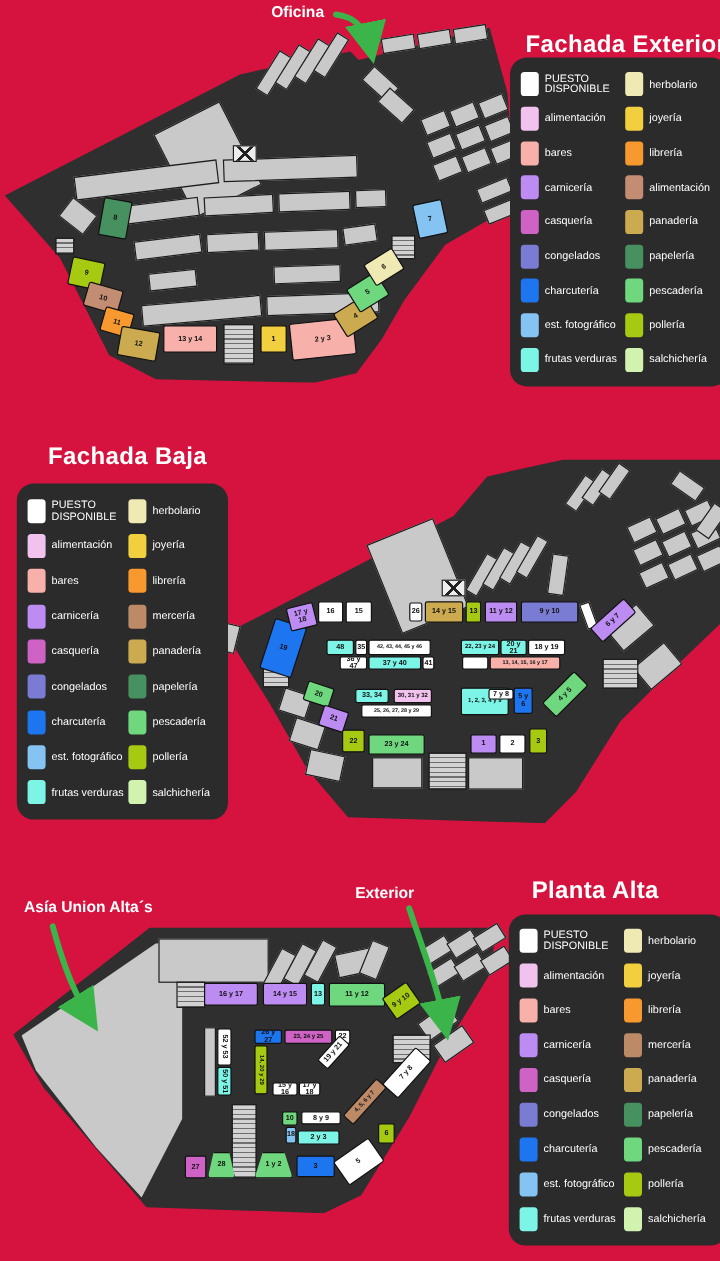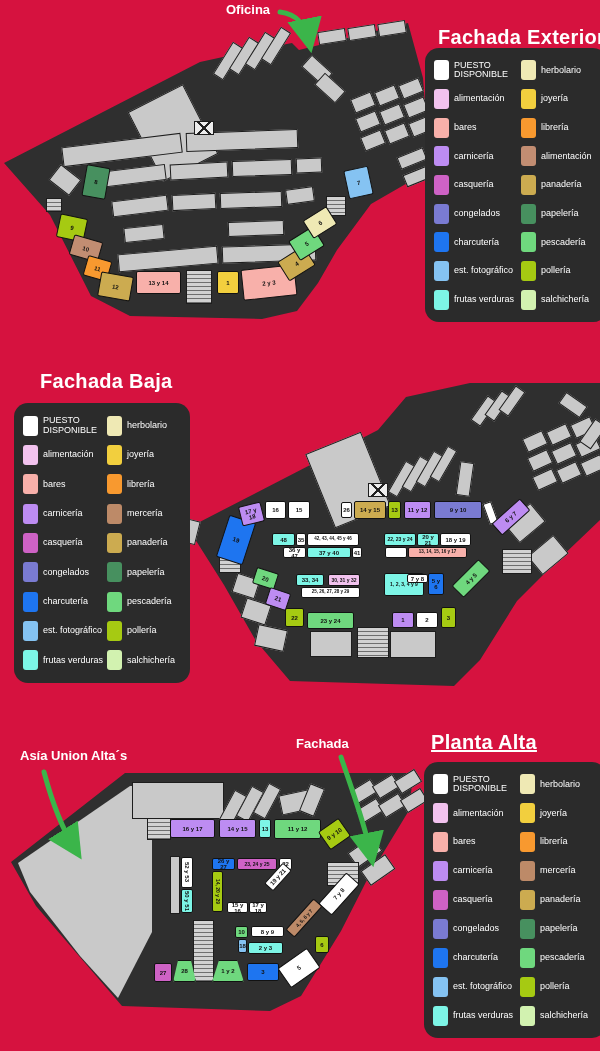--- a/index.html
+++ b/index.html
@@ -211,22 +211,22 @@
   </defs>
   <path d="M 280,12 C 297,14 306,26 309,41" stroke="#3bb54a" stroke-width="5" fill="none" stroke-linecap="round" marker-end="url(#ah)"></path>
   <path d="M 44,772 C 52,802 63,830 75,849" stroke="#3bb54a" stroke-width="5" fill="none" stroke-linecap="round" marker-end="url(#ah)"></path>
   <path d="M 341,757 C 352,790 365,824 371,855" stroke="#3bb54a" stroke-width="5" fill="none" stroke-linecap="round" marker-end="url(#ah)"></path>
 </svg>
 
 <div class="note" style="left:226px;top:2px;">Oficina</div>
 <div class="title" style="left:438px;top:26px;width:160px;">Fachada Exterior</div>
 <div class="title" style="left:40px;top:370px;width:115px;">Fachada Baja</div>
 <div class="note" style="left:20px;top:748px;">Asía Union Alta´s</div>
-<div class="note" style="left:296px;top:736px;">Fachada</div>
-<div class="title" style="left:414px;top:731px;width:140px;text-decoration:underline;">Planta Alta</div>
+<div class="note" style="left:296px;top:736px;">Exterior</div>
+<div class="title" style="left:426px;top:731px;width:140px;">Planta Alta</div>
 
 <div class="legend" id="legend-fachada" style="left:425px;top:48px;width:170px;height:258px;">
     <div class="lrow">
       <span class="sw" style="background: rgb(255, 255, 255);"></span>
       <span class="ltext">PUESTO DISPONIBLE</span>
     </div>
     <div class="lrow">
       <span class="sw" style="background: rgb(239, 233, 180);"></span>
       <span class="ltext">herbolario</span>
     </div>

